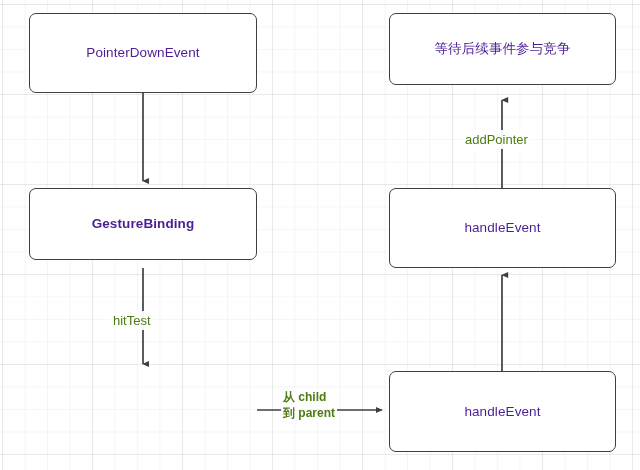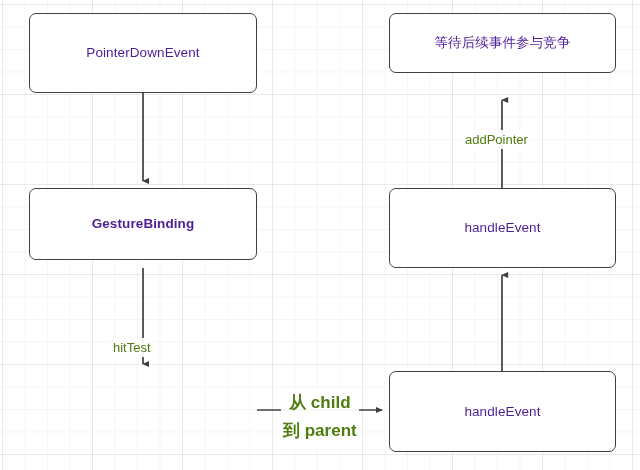--- a/index.html
+++ b/index.html
@@ -67,23 +67,22 @@
     color: #4d7c0f;
     font-size: 13px;
     line-height: 19px;
     white-space: pre-line;
     background: rgba(255,255,255,0.94);
     padding: 0 2px;
     z-index: 4;
   }
   .edge-label.bold {
     font-weight: bold;
-    font-size: 17px;
-    line-height: 28px;
-    text-align: center;
+    font-size: 12px;
+    line-height: 16px;
   }
 </style>
 </head>
 <body>
 
 <div id="canvas">
 
   <svg class="edges" viewBox="0 0 640 470" xmlns="http://www.w3.org/2000/svg">
     <defs>
       <marker id="arrow-down" markerWidth="10" markerHeight="10" refX="3" refY="6.2" orient="auto" markerUnits="userSpaceOnUse">
@@ -105,37 +104,37 @@
 
     <line x1="502" y1="371" x2="502" y2="275" stroke="#3c4043" stroke-width="1.7" marker-end="url(#arrow-up)"></line>
 
     <line x1="502" y1="188" x2="502" y2="100" stroke="#3c4043" stroke-width="1.7" marker-end="url(#arrow-up)"></line>
   </svg>
 
   <div class="node" style="left:29px; top:13px; width:228px; height:80px;">
     <span class="node-label">PointerDownEvent</span>
   </div>
 
-  <div class="node" style="left:389px; top:13px; width:227px; height:60px;">
+  <div class="node" style="left:389px; top:13px; width:227px; height:72px;">
     <span class="node-label">等待后续事件参与竞争</span>
   </div>
 
   <div class="node bold" style="left:29px; top:188px; width:228px; height:72px;">
     <span class="node-label">GestureBinding</span>
   </div>
 
   <div class="node" style="left:389px; top:188px; width:227px; height:80px;">
     <span class="node-label">handleEvent</span>
   </div>
 
 
   <div class="node" style="left:389px; top:371px; width:227px; height:81px;">
     <span class="node-label">handleEvent</span>
   </div>
 
-  <div class="edge-label" style="left:111px; top:311px; text-align:right;margin-top:27px;">hitTest</div>
+  <div class="edge-label" style="left:111px; top:311px; text-align:right;">hitTest</div>
 
   <div class="edge-label" style="left:463px; top:130px;">addPointer</div>
 
   <div class="edge-label bold" style="left:281px; top:389px;">从 child
 到 parent</div>
 
 </div>
 
 </body></html>

